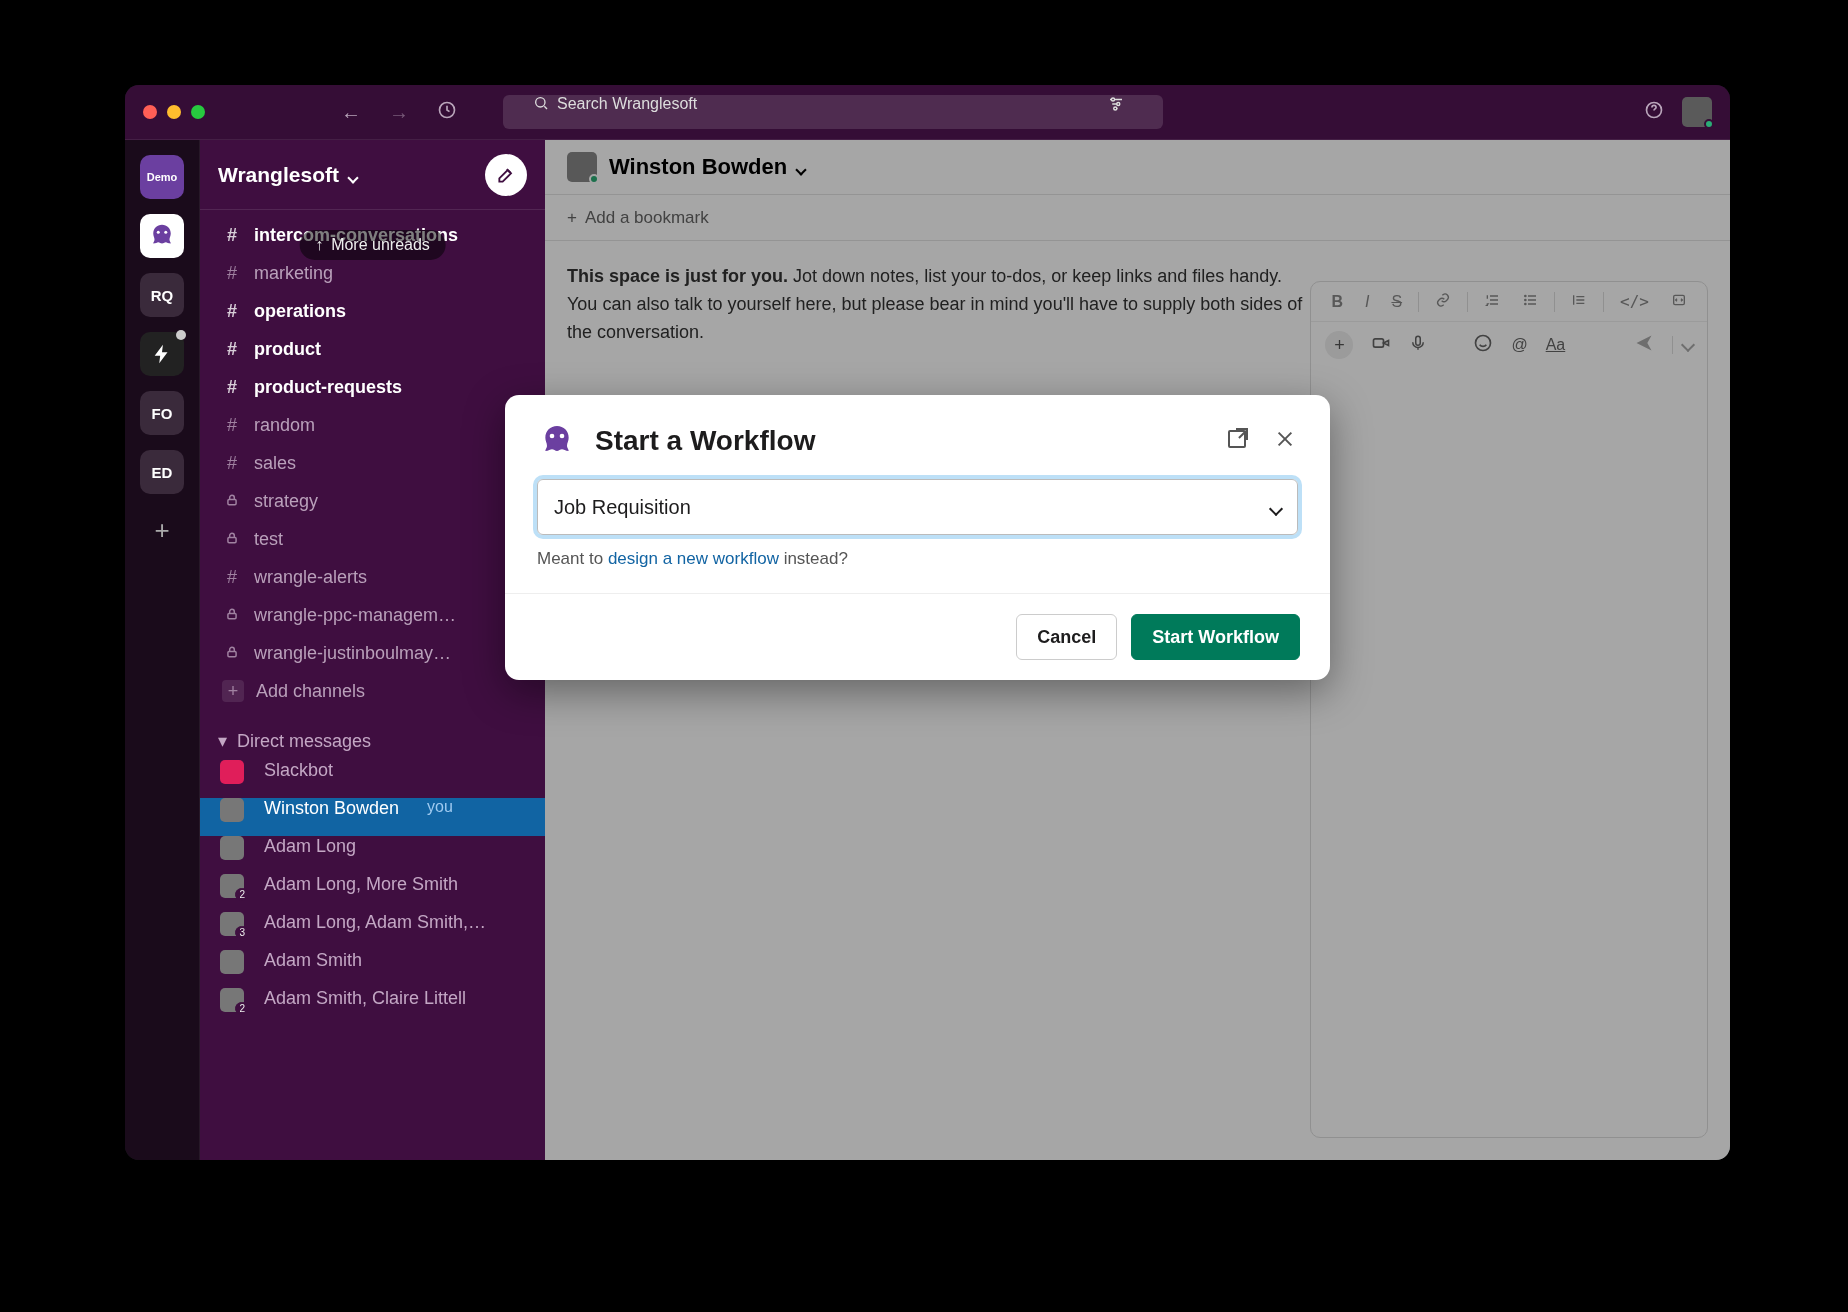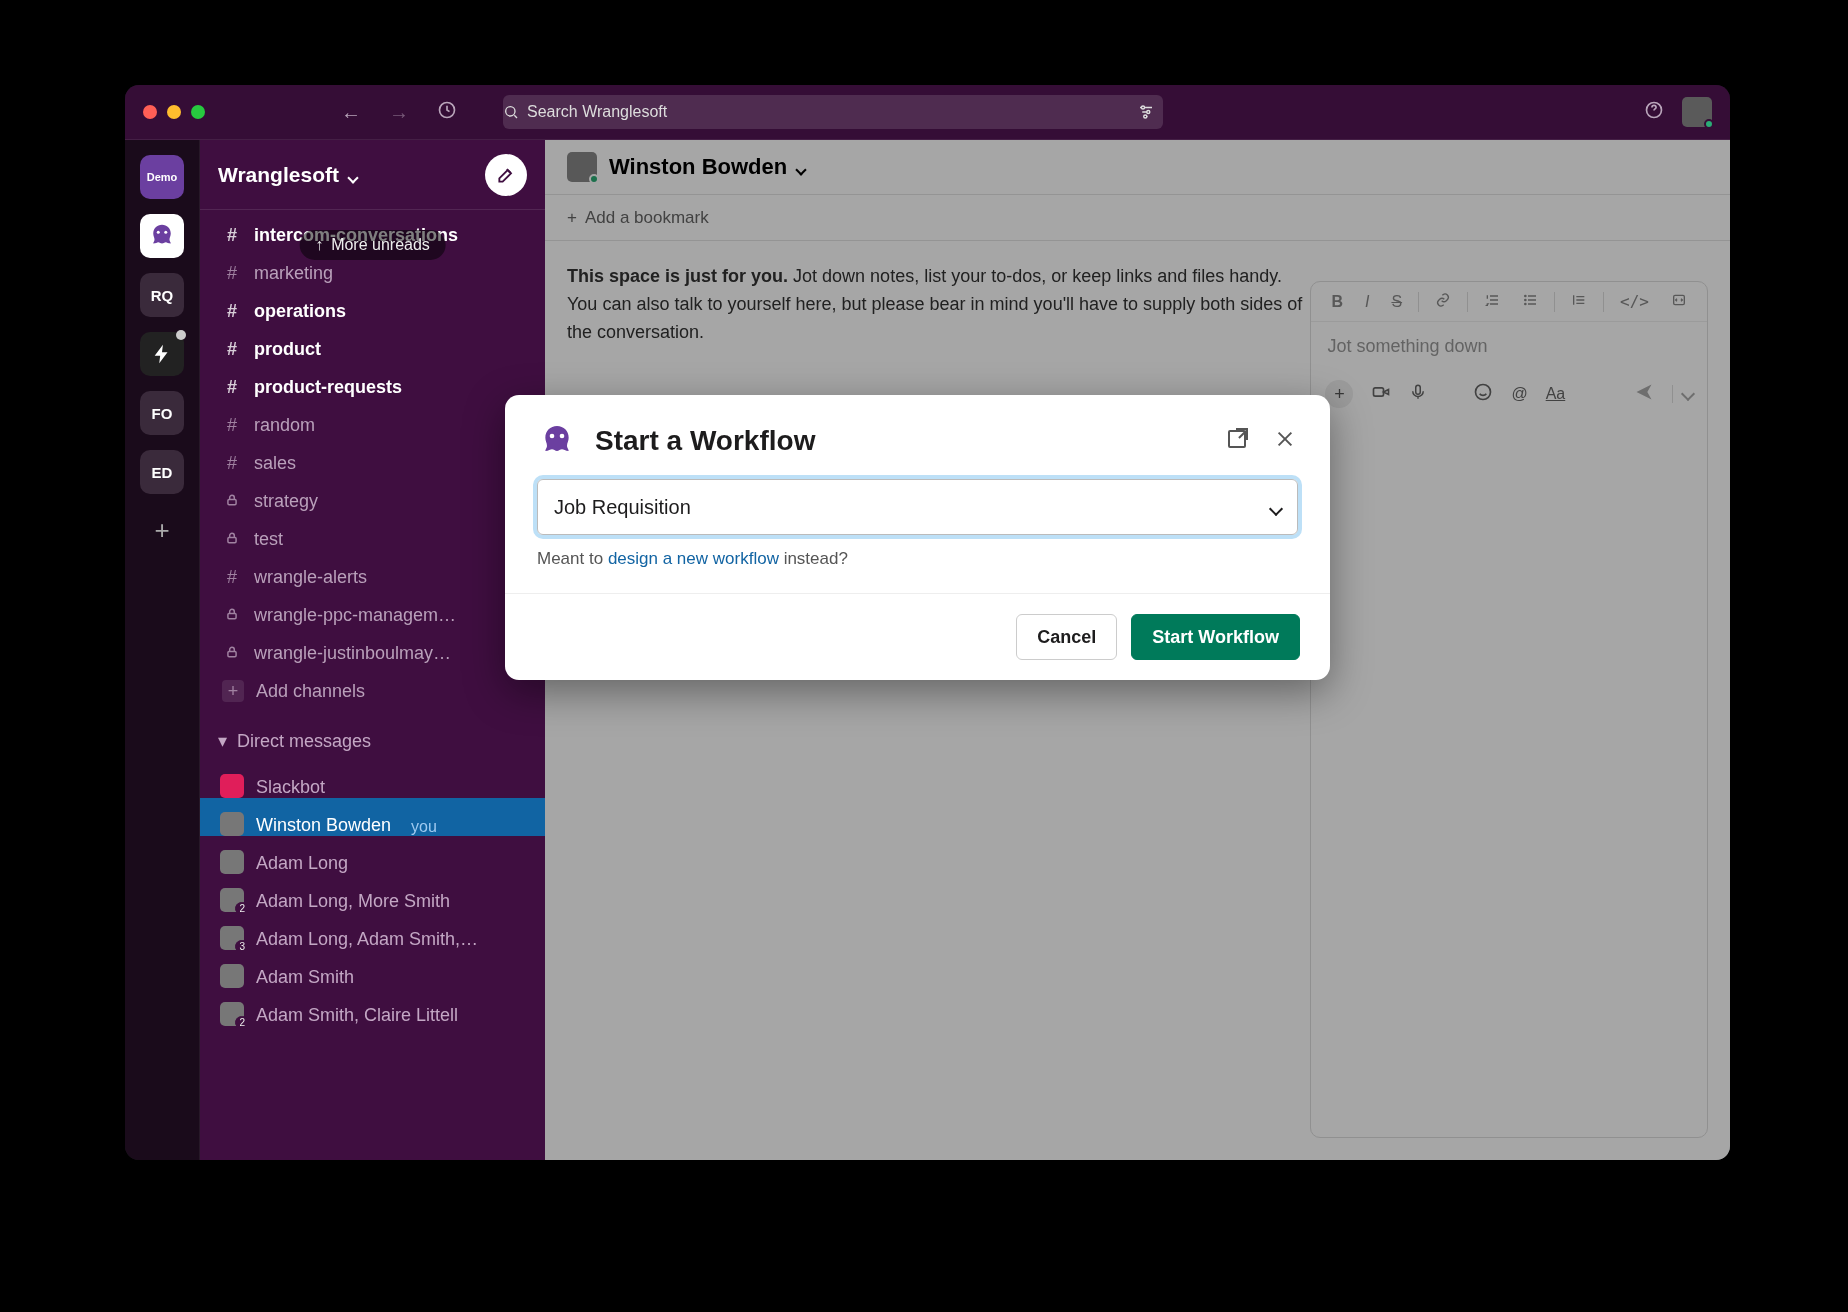--- a/index.html
+++ b/index.html
@@ -41,21 +41,21 @@
 .tl.green{background:#27c93f;}
 .nav-icons { display:flex; gap:20px; color:#b9a5ba; align-items:center; }
 .nav-btn { color:#b9a5ba; background:none; border:none; cursor:pointer; font-size:20px; padding:4px;}
 .searchbar {
   flex: none;
   width: 660px;
   height: 34px;
   margin-left: 30px;
   background: rgba(255,255,255,0.13);
   border-radius: 6px;
-  display:flex; align-items:center; padding:0 0;
+  display:flex; padding:0 30px;
   color:#ddd;
 }
 .searchbar .s-input { flex:1; color:#ddd; }
 .searchbar svg { margin-right:8px; }
 .right-icons { margin-left:auto; display:flex; align-items:center; gap:14px; color:#b9a5ba;}
 .avatar-sm { width:30px; height:30px; border-radius:5px; background:#5a5a5a; position:relative;}
 .presence-dot{position:absolute; bottom:-2px; right:-2px; width:10px; height:10px; border-radius:50%; background:#2bac76; border:2px solid #350d36;}
 
 
 .body { flex:1; display:flex; overflow:hidden;}
@@ -98,21 +98,21 @@
   cursor:pointer; white-space:nowrap; overflow:hidden; text-overflow:ellipsis;
 }
 .ch-item.bold{ color:#fff; font-weight:700;}
 .ch-item .ch-icon{ width:20px; text-align:center; opacity:.8; flex:none;}
 .ch-item.add .ch-icon{ background:rgba(255,255,255,0.12); border-radius:4px; width:22px; height:22px; display:flex;align-items:center;justify-content:center;}
 .section-header{
   height:38px; display:flex; align-items:center; gap:10px; padding:0 18px;
   color:#c3a7c4; font-size:18px; margin-top:12px; cursor:pointer;
 }
 .dm-item{
-  height:38px; display:flex; align-items:flex-end; gap:12px;
+  height:38px; display:flex; align-items:flex-start; gap:20px;
   padding:0 14px 0 20px; font-size:18px; color:#c3a7c4; white-space:nowrap; overflow:hidden; text-overflow:ellipsis;
   cursor:pointer;
 }
 .dm-item.active{ background:#1164a3; color:#fff;}
 .dm-item .you{ color:#9fcaf0; margin-left:8px; font-size:16px;}
 .dm-av{width:24px;height:24px;border-radius:5px;background:#777; flex:none; position:relative; display:flex;align-items:flex-end;justify-content:flex-end;}
 .dm-av .count{position:absolute;bottom:-3px;right:-5px;background:#3f0e40;border-radius:8px;font-size:10px;padding:0 3px;color:#eee;border:1px solid #3f0e40;}
 .more-unreads{
   position:absolute; top:20px; left:50%; transform:translateX(-50%);
   background:rgba(0,0,0,0.5); color:#eee; border-radius:20px;
@@ -428,21 +428,20 @@
             <span class="tb"><svg width="16" height="16" viewBox="0 0 24 24" fill="none" stroke="currentColor" stroke-width="2">
                   <path d="M4 5v14M8 7h12M8 12h12M8 17h12"></path>
                 </svg></span>
             <span class="tb sep"></span>
             <span class="tb" style="font-family:monospace">&lt;/&gt;</span>
             <span class="tb"><svg width="16" height="16" viewBox="0 0 24 24" fill="none" stroke="currentColor" stroke-width="2">
                   <rect x="4" y="5" width="16" height="14" rx="2"></rect>
                   <path d="M9 10l-2 2 2 2M15 10l2 2-2 2"></path>
                 </svg></span>
           </div>
-          <div class="composer-input">Jot something down</div>
           <div class="composer-actions">
             <span class="plus-circ">+</span>
             <span><svg width="20" height="20" viewBox="0 0 24 24" fill="none" stroke="currentColor" stroke-width="2">
                   <rect x="3" y="7" width="12" height="10" rx="2"></rect>
                   <path d="M21 9l-6 3 6 3z"></path>
                 </svg></span>
             <span><svg width="18" height="18" viewBox="0 0 24 24" fill="none" stroke="currentColor" stroke-width="2">
                   <rect x="9" y="3" width="6" height="12" rx="3"></rect>
                   <path d="M5 11a7 7 0 0014 0M12 18v3"></path>
                 </svg></span>

